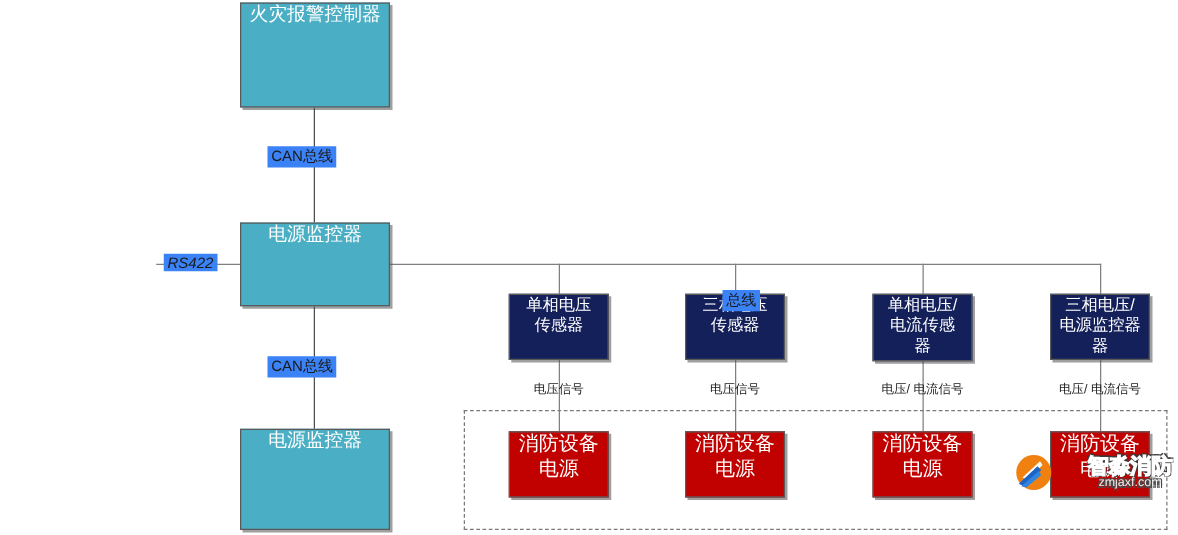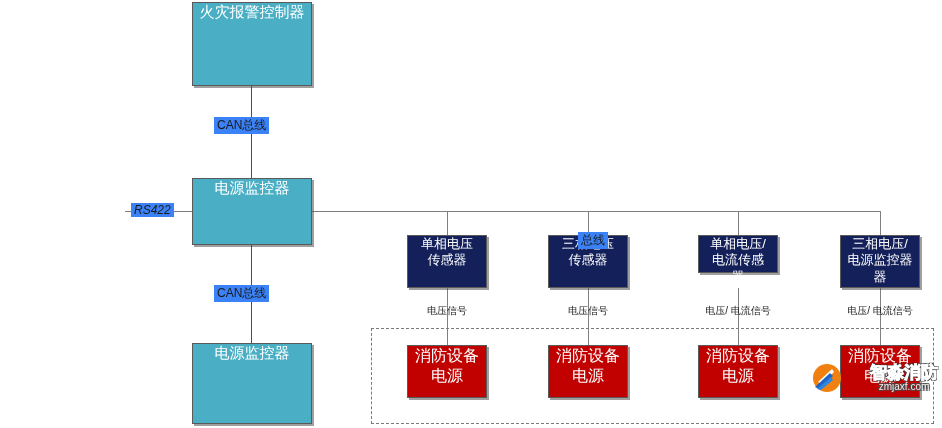--- a/index.html
+++ b/index.html
@@ -145,21 +145,21 @@
   <div class="node node-navy" style="left:407px; top:235px; width:80px; height:53px;">
     <span>单相电压
 传感器</span>
   </div>
 
   <div class="node node-navy" style="left:548px; top:235px; width:80px; height:53px;">
     <span>三相电压
 传感器</span>
   </div>
 
-  <div class="node node-navy" style="left:698px; top:235px; width:80px; height:38px;">
+  <div class="node node-navy" style="left:698px; top:235px; width:80px; height:54px;">
     <span>单相电压/
 电流传感
 器</span>
   </div>
 
   <div class="node node-navy" style="left:840px; top:235px; width:80px; height:53px;">
     <span>三相电压/
 电源监控器
 器</span>
   </div>

